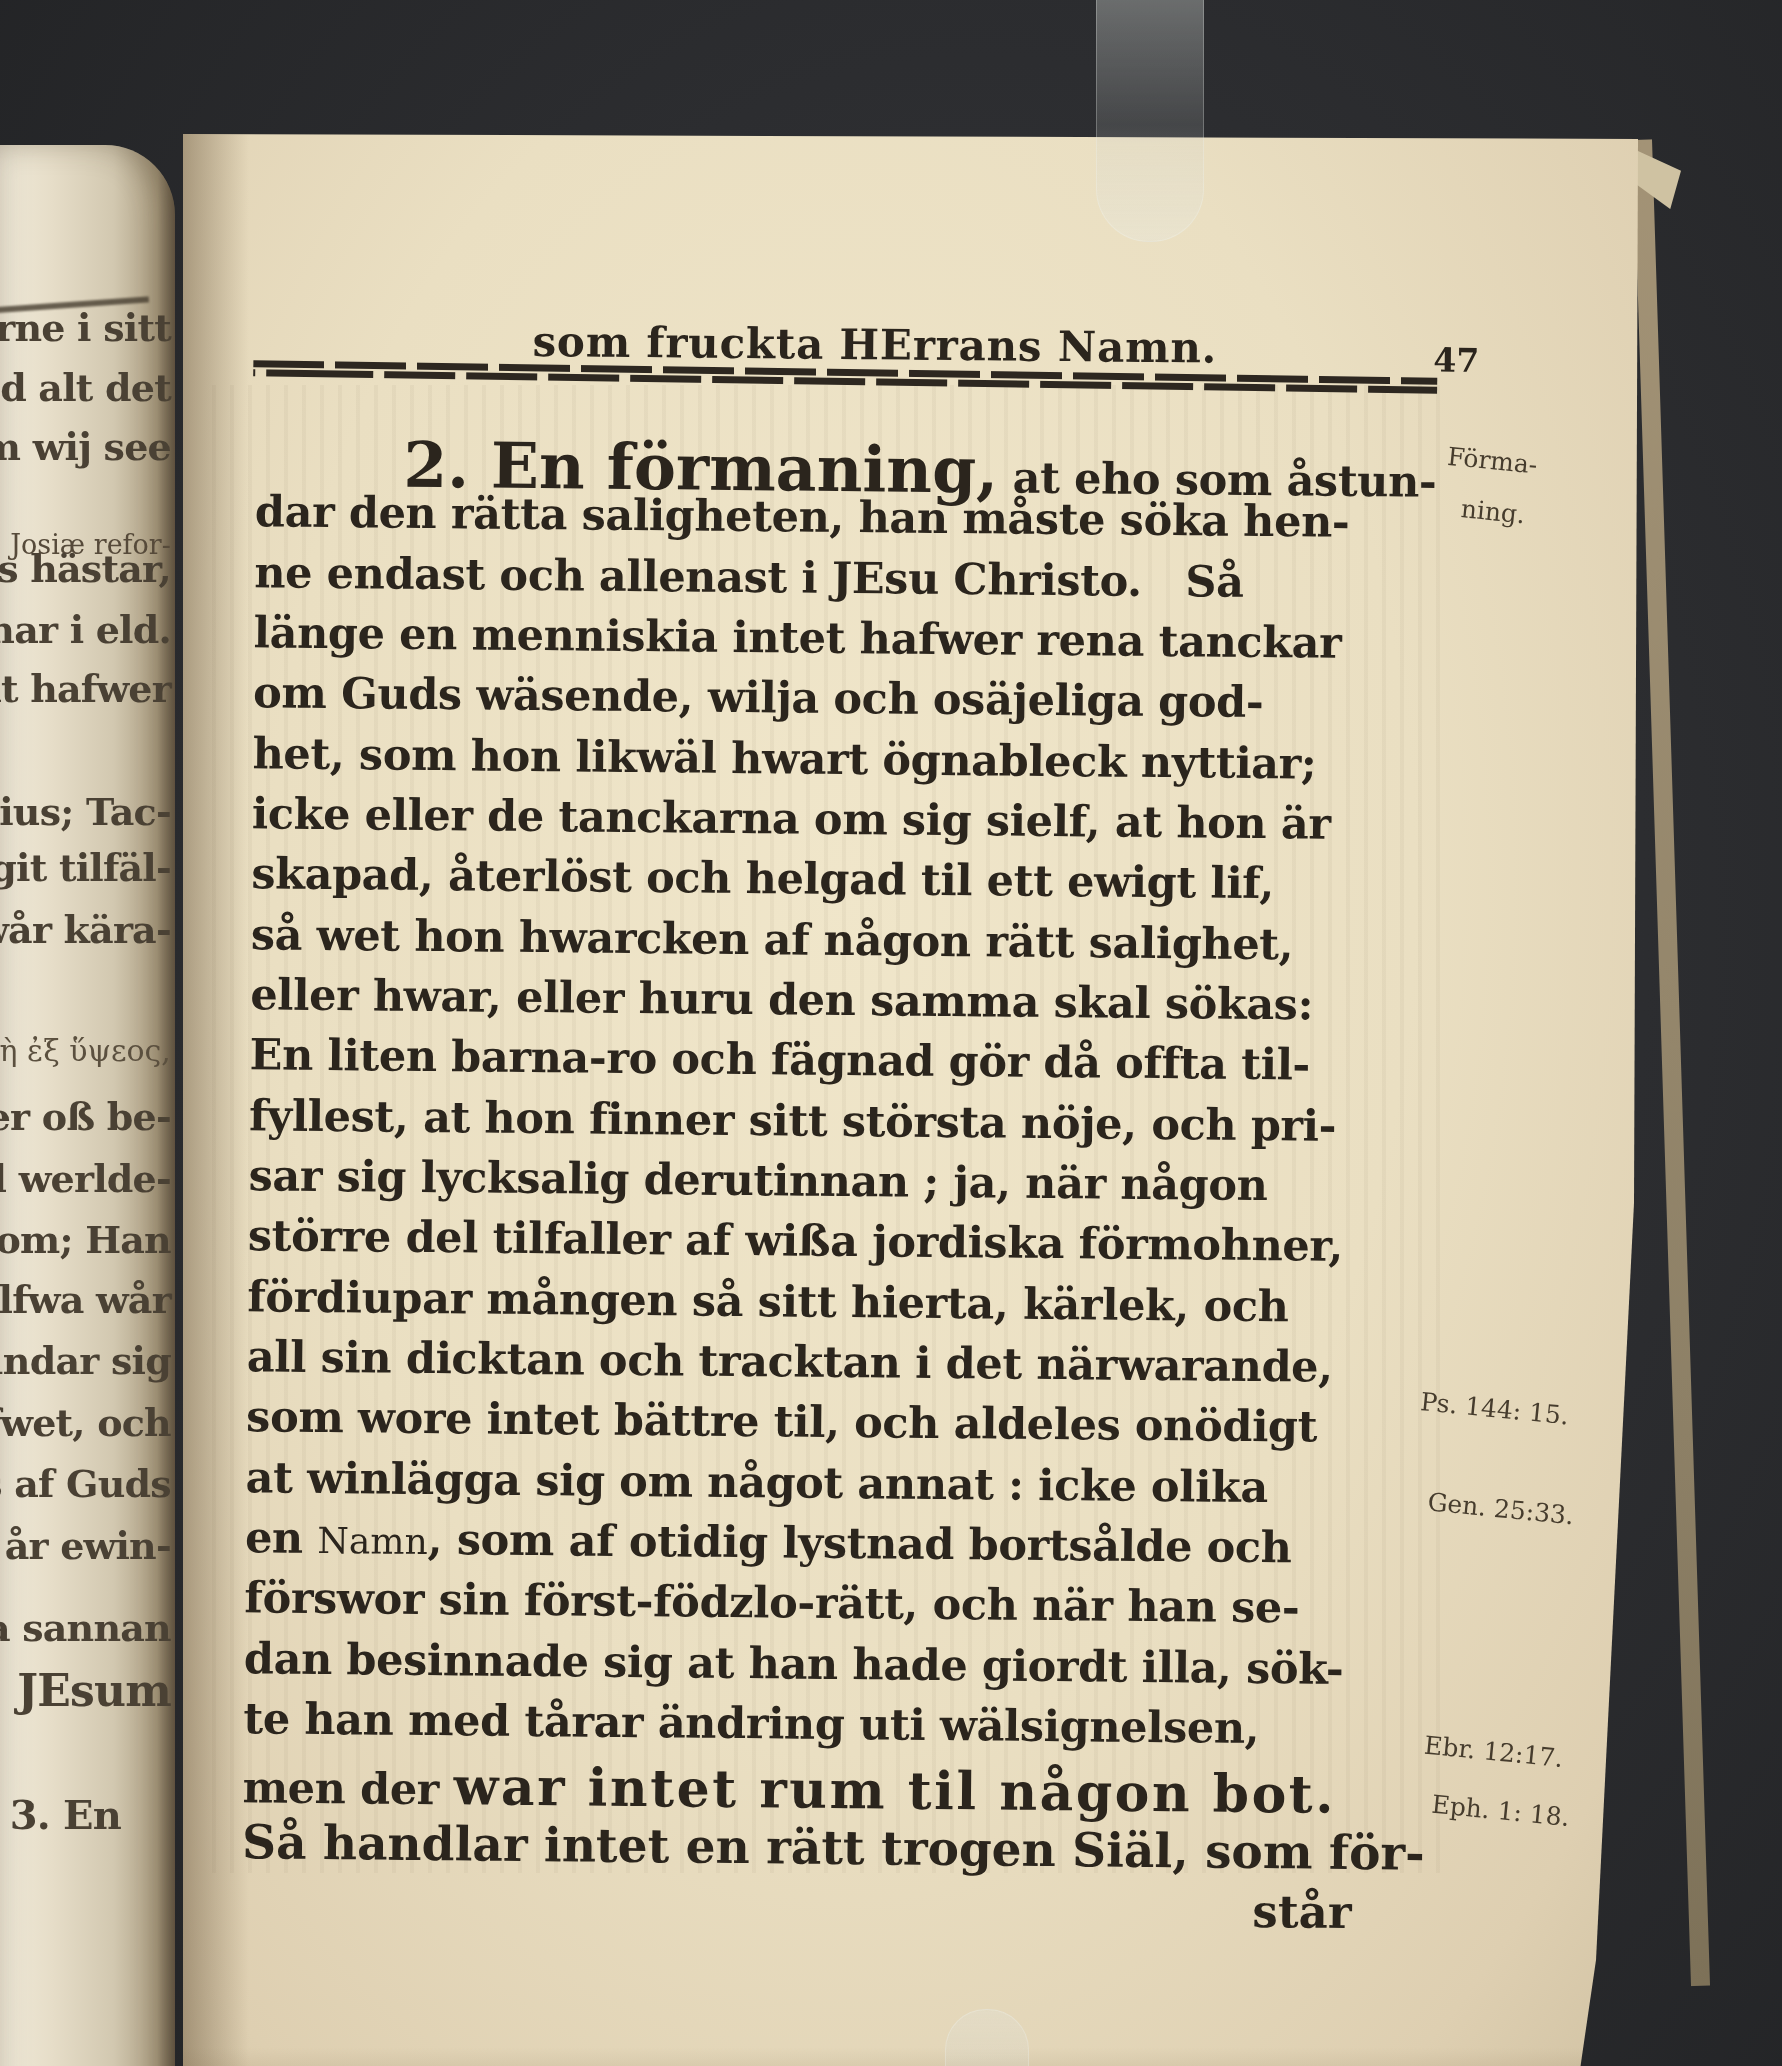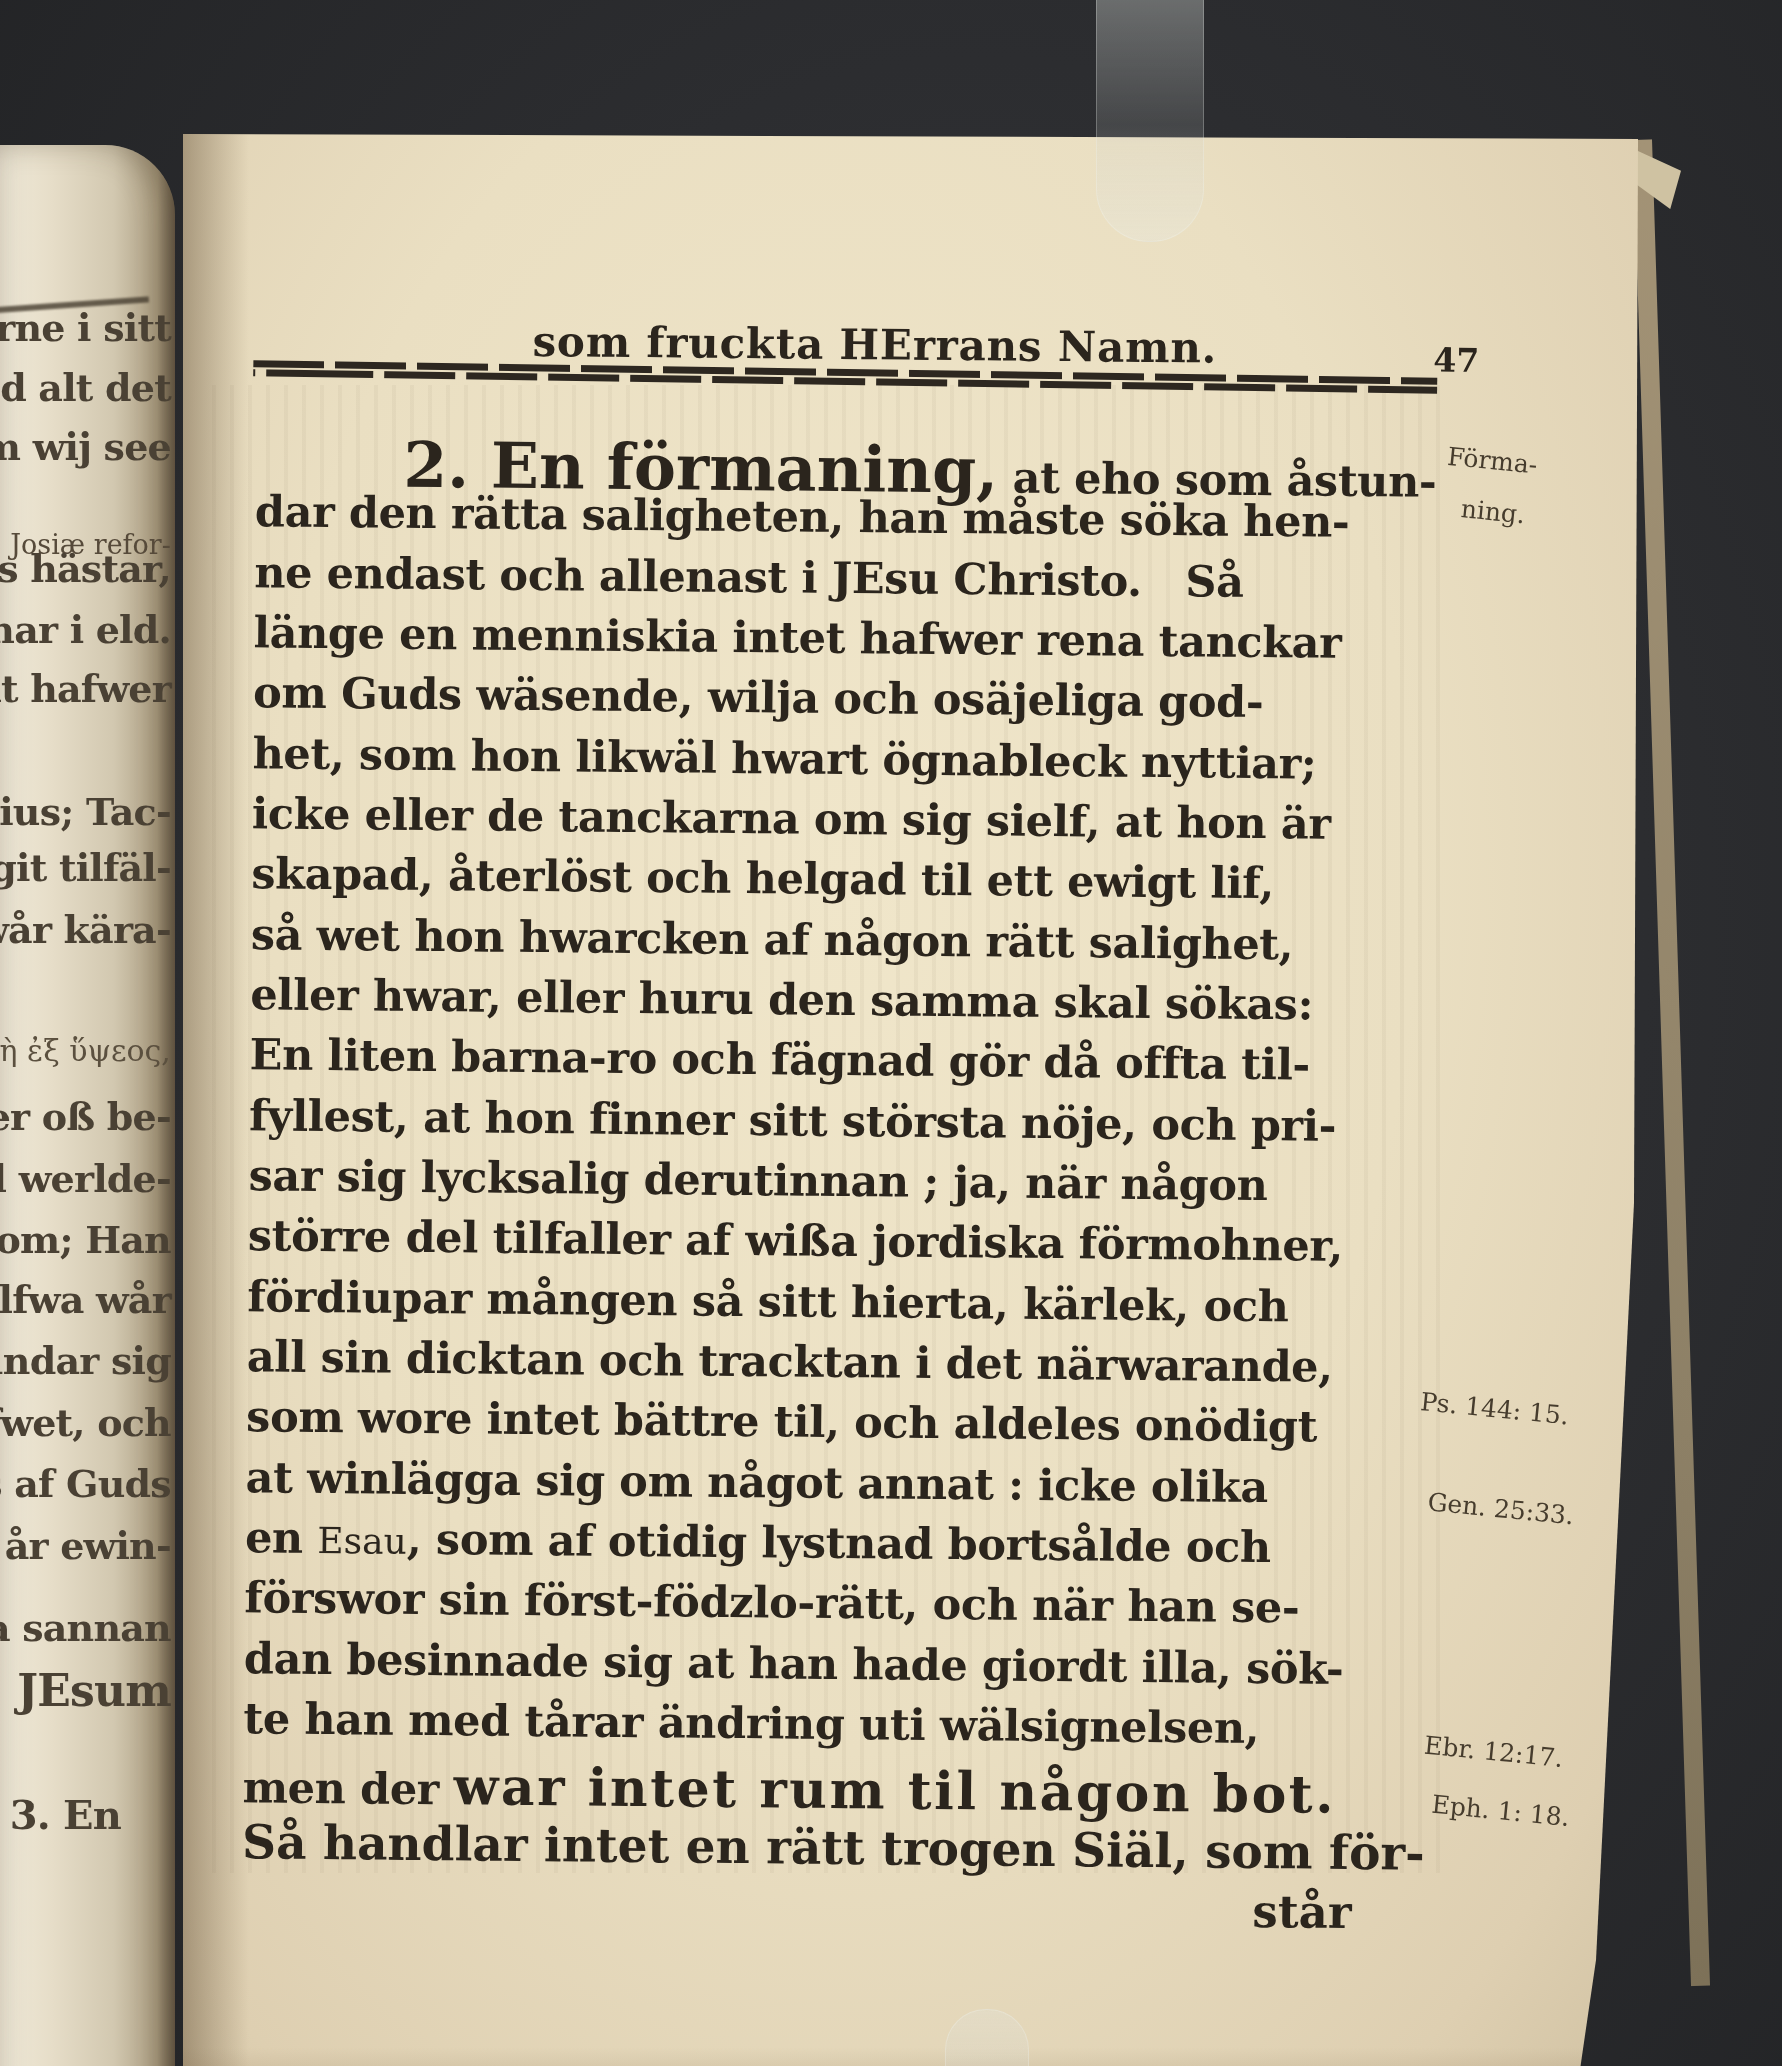--- a/index.html
+++ b/index.html
@@ -131,21 +131,21 @@
           <div class="line" style="top: 483px;">så wet hon hwarcken af någon rätt salighet,</div>
           <div class="line" style="top: 543px;">eller hwar, eller huru den samma skal sökas:</div>
           <div class="line" style="top: 603px;">En liten barna-ro och fägnad gör då offta til-</div>
           <div class="line" style="top: 664px;">fyllest, at hon finner sitt största nöje, och pri-</div>
           <div class="line" style="top: 724px;">sar sig lycksalig derutinnan ; ja, när någon</div>
           <div class="line" style="top: 784px;">större del tilfaller af wißa jordiska förmohner,</div>
           <div class="line" style="top: 845px;">fördiupar mången så sitt hierta, kärlek, och</div>
           <div class="line" style="top: 905px;">all sin dicktan och tracktan i det närwarande,</div>
           <div class="line" style="top: 965px;">som wore intet bättre til, och aldeles onödigt</div>
           <div class="line" style="top: 1026px;">at winlägga sig om något annat : icke olika</div>
-          <div class="line" style="top: 1086px;"><span>en </span><span class="roman">Esau</span><span>, som af otidig lystnad bortsålde och</span></div>
+          <div class="line" style="top: 1086px;"><span>en </span><span class="roman">Namn</span><span>, som af otidig lystnad bortsålde och</span></div>
           <div class="line" style="top: 1146px;">förswor sin först-födzlo-rätt, och när han se-</div>
           <div class="line" style="top: 1207px;">dan besinnade sig at han hade giordt illa, sök-</div>
           <div class="line" style="top: 1267px;">te han med tårar ändring uti wälsignelsen,</div>
           <div class="line" style="top: 1327px;"><span>men der </span><span class="emph">war intet rum til någon bot.</span></div>
           <div class="line large" style="top: 1388px;">Så handlar intet en rätt trogen Siäl, som för-</div>
         </div>
 
       <div class="catchword">står</div>
 
       <div>

